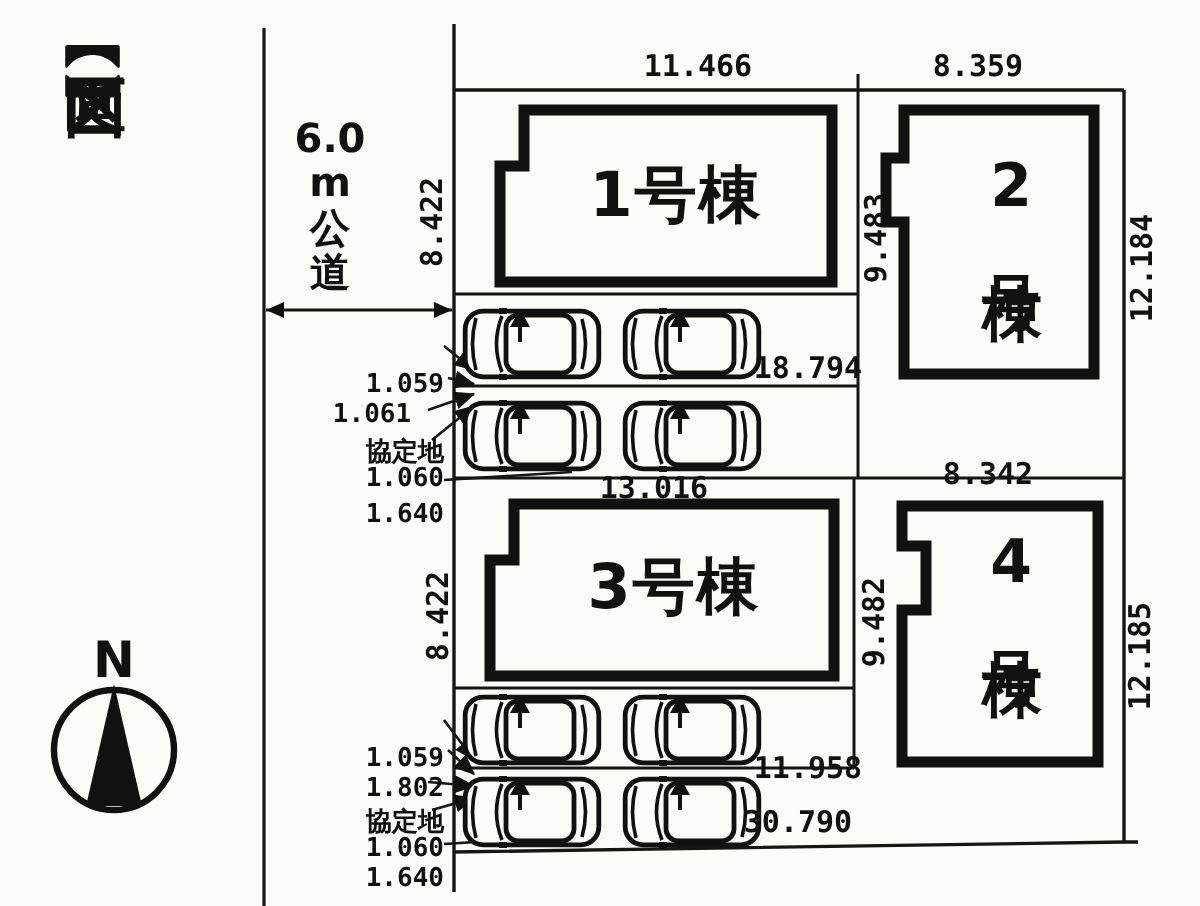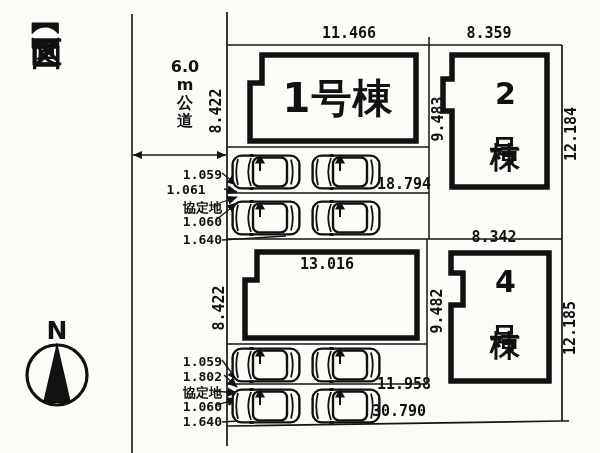--- a/index.html
+++ b/index.html
@@ -10,25 +10,25 @@
   }
   #stage svg{position:absolute;left:0;top:0;}
   .lbl{position:absolute;color:#111;white-space:nowrap;z-index:2;}
   .num{font:700 15px "DejaVu Sans Mono","Liberation Mono",monospace;}
   .small{font:700 13px "DejaVu Sans Mono","Liberation Mono",monospace;}
   .cjk{font-family:"DejaVu Sans","Liberation Sans",sans-serif;}
   .ctr{transform:translate(-50%,-50%);}
   .rot{transform:translate(-50%,-50%) rotate(-90deg);}
   .vert{writing-mode:vertical-rl;text-orientation:upright;}
   .vert-mixed{writing-mode:vertical-rl;text-orientation:mixed;}
-  .strip{left:150px;width:72px;text-align:right;}
+  .strip{left:150px;width:72px;text-align:right;margin-top:18px;}
   .title{left:26px;top:13px;font-size:31px;font-weight:700;letter-spacing:1px;}
-  .roadlbl{left:156px;top:58px;width:58px;text-align:center;font-size:16px;font-weight:700;
+  .roadlbl{left:136px;top:58px;width:58px;text-align:center;font-size:20px;font-weight:700;
            line-height:1.12;white-space:pre-line;}
-  .bldg-h{font-size:40px;font-weight:700;letter-spacing:1px;}
+  .bldg-h{font-size:31px;font-weight:700;letter-spacing:1px;}
   .bldg-v{font-size:30px;font-weight:700;letter-spacing:3px;}
   .north{font-size:25px;font-weight:700;}
 </style>
 </head>
 <body>
 
 <div id="stage">
 
   <svg width="600" height="453" viewBox="0 0 600 453">
     <defs>
@@ -120,36 +120,37 @@
 道</div>
   <div class="lbl north ctr" style="left:57px;top:330px;">N</div>
 
   <div class="lbl num ctr" style="left:349px;top:33px;">11.466</div>
   <div class="lbl num ctr" style="left:489px;top:33px;text-align:right;">8.359</div>
   <div class="lbl num rot" style="left:216px;top:111px;">8.422</div>
   <div class="lbl num rot" style="left:438px;top:119px;">9.483</div>
   <div class="lbl num rot" style="left:571px;top:134px;">12.184</div>
   <div class="lbl num ctr" style="left:404px;top:184px;">18.794</div>
   <div class="lbl num ctr" style="left:494px;top:237px;">8.342</div>
-  <div class="lbl num ctr" style="left:327px;top:244px;margin-top:20px;">13.016</div>
+  <div class="lbl num ctr" style="left:327px;top:244px;">13.016</div>
   <div class="lbl num rot" style="left:219px;top:308px;">8.422</div>
   <div class="lbl num rot" style="left:437px;top:311px;">9.482</div>
   <div class="lbl num rot" style="left:570px;top:328px;">12.185</div>
   <div class="lbl num ctr" style="left:404px;top:384px;">11.958</div>
   <div class="lbl num ctr" style="left:399px;top:411px;">30.790</div>
 
   <div class="lbl small strip" style="top:167px;">1.059</div>
   <div class="lbl small strip" style="top:182px;text-align:center;">1.061</div>
   <div class="lbl small strip cjk" style="top:199px;">協定地</div>
   <div class="lbl small strip" style="top:214px;">1.060</div>
   <div class="lbl small strip" style="top:232px;">1.640</div>
 
   <div class="lbl small strip" style="top:354px;">1.059</div>
   <div class="lbl small strip" style="top:369px;">1.802</div>
   <div class="lbl small strip cjk" style="top:384px;">協定地</div>
   <div class="lbl small strip" style="top:399px;">1.060</div>
   <div class="lbl small strip" style="top:414px;">1.640</div>
 
   <div class="lbl bldg-h ctr cjk" style="left:338px;top:98px;">1号棟</div>
   <div class="lbl bldg-v vert cjk" style="left:484px;top:76px;">2号棟</div>
+  <div class="lbl bldg-h ctr cjk" style="left:337px;top:294px;">3号棟</div>
   <div class="lbl bldg-v vert cjk" style="left:484px;top:264px;">4号棟</div>
 
 </div>
 
 </body></html>

